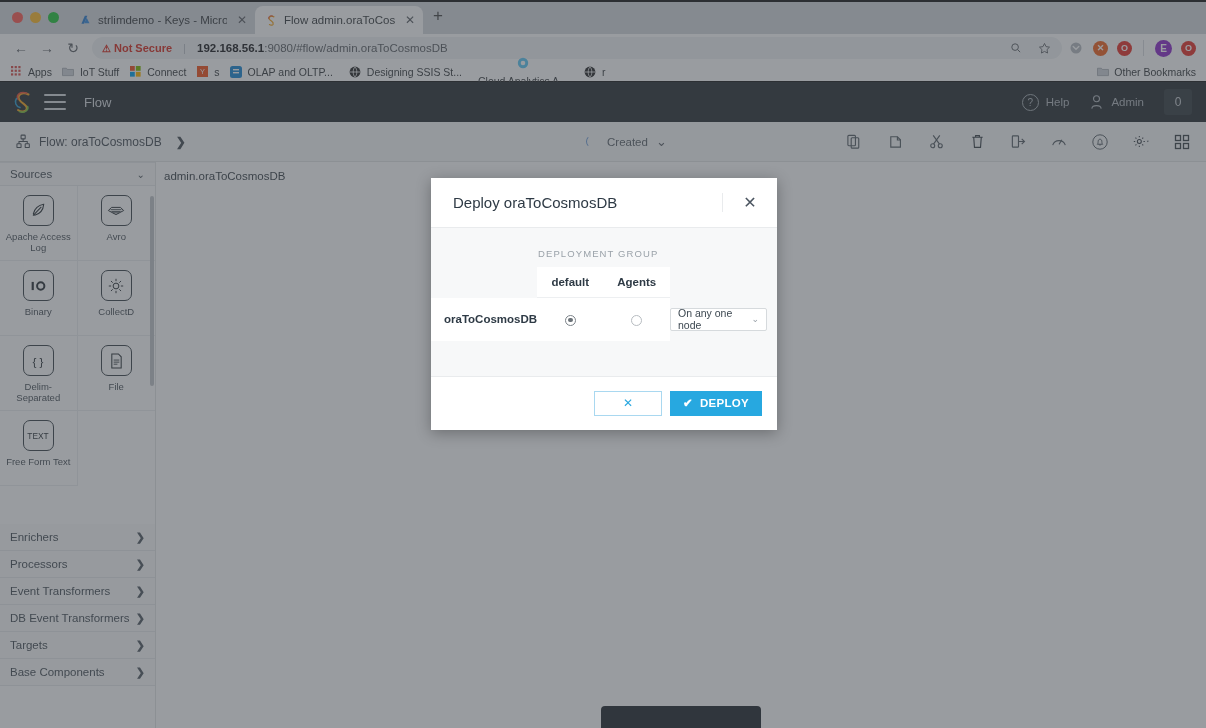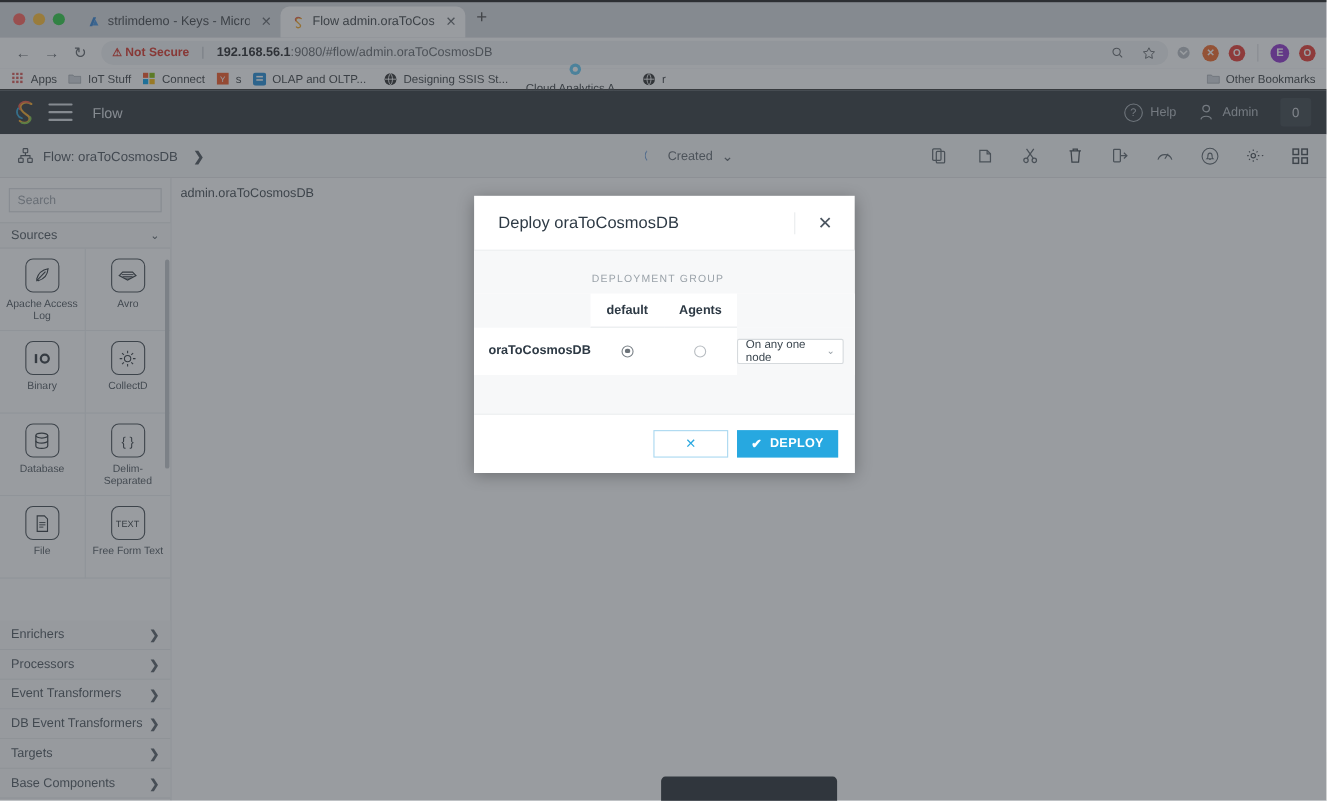--- a/index.html
+++ b/index.html
@@ -476,23 +476,20 @@
                 <rect x="9.5" y="9.5" width="5" height="5"></rect>
               </g>
             </svg>
         </span>
       </div>
     </div>
 
     <div class="body">
 
       <div class="sidebar">
-        <div class="searchwrap">
-          <div class="searchbox">Search</div>
-        </div>
 
         <div class="sectionhdr">
           <span>Sources</span>
           <span class="chev">⌄</span>
         </div>
 
         <div class="palette">
           <div class="pgrid">
 
             <div class="pitem">
@@ -530,30 +527,20 @@
                 <svg width="18" height="18" viewBox="0 0 20 20">
                     <circle cx="10" cy="10" r="3.2" stroke="#2f363b" stroke-width="1.1" fill="none"></circle>
                     <g stroke="#2f363b" stroke-width="1.1">
                       <path d="M10 2v2.6M10 15.4V18M2 10h2.6M15.4 10H18M4.4 4.4l1.9 1.9M13.7 13.7l1.9 1.9M15.6 4.4l-1.9 1.9M6.3 13.7l-1.9 1.9"></path>
                     </g>
                   </svg>
               </span>
               <span class="plabel">CollectD</span>
             </div>
 
-            <div class="pitem">
-              <span class="picon">
-                <svg width="16" height="18" viewBox="0 0 16 18">
-                    <ellipse cx="8" cy="4" rx="5.4" ry="2.2" stroke="#2f363b" stroke-width="1.1" fill="none"></ellipse>
-                    <path d="M2.6 4v9.5c0 1.2 2.4 2.2 5.4 2.2s5.4-1 5.4-2.2V4" stroke="#2f363b" stroke-width="1.1" fill="none"></path>
-                    <path d="M2.6 8.6c0 1.2 2.4 2.2 5.4 2.2s5.4-1 5.4-2.2" stroke="#2f363b" stroke-width="1.1" fill="none"></path>
-                  </svg>
-              </span>
-              <span class="plabel">Database</span>
-            </div>
 
             <div class="pitem">
               <span class="picon">
                 <svg width="18" height="18" viewBox="0 0 20 20">
                     <text x="10" y="15" font-size="13" fill="#2f363b" text-anchor="middle" font-family="Liberation Sans">{ }</text>
                   </svg>
               </span>
               <span class="plabel">Delim-Separated</span>
             </div>
 

